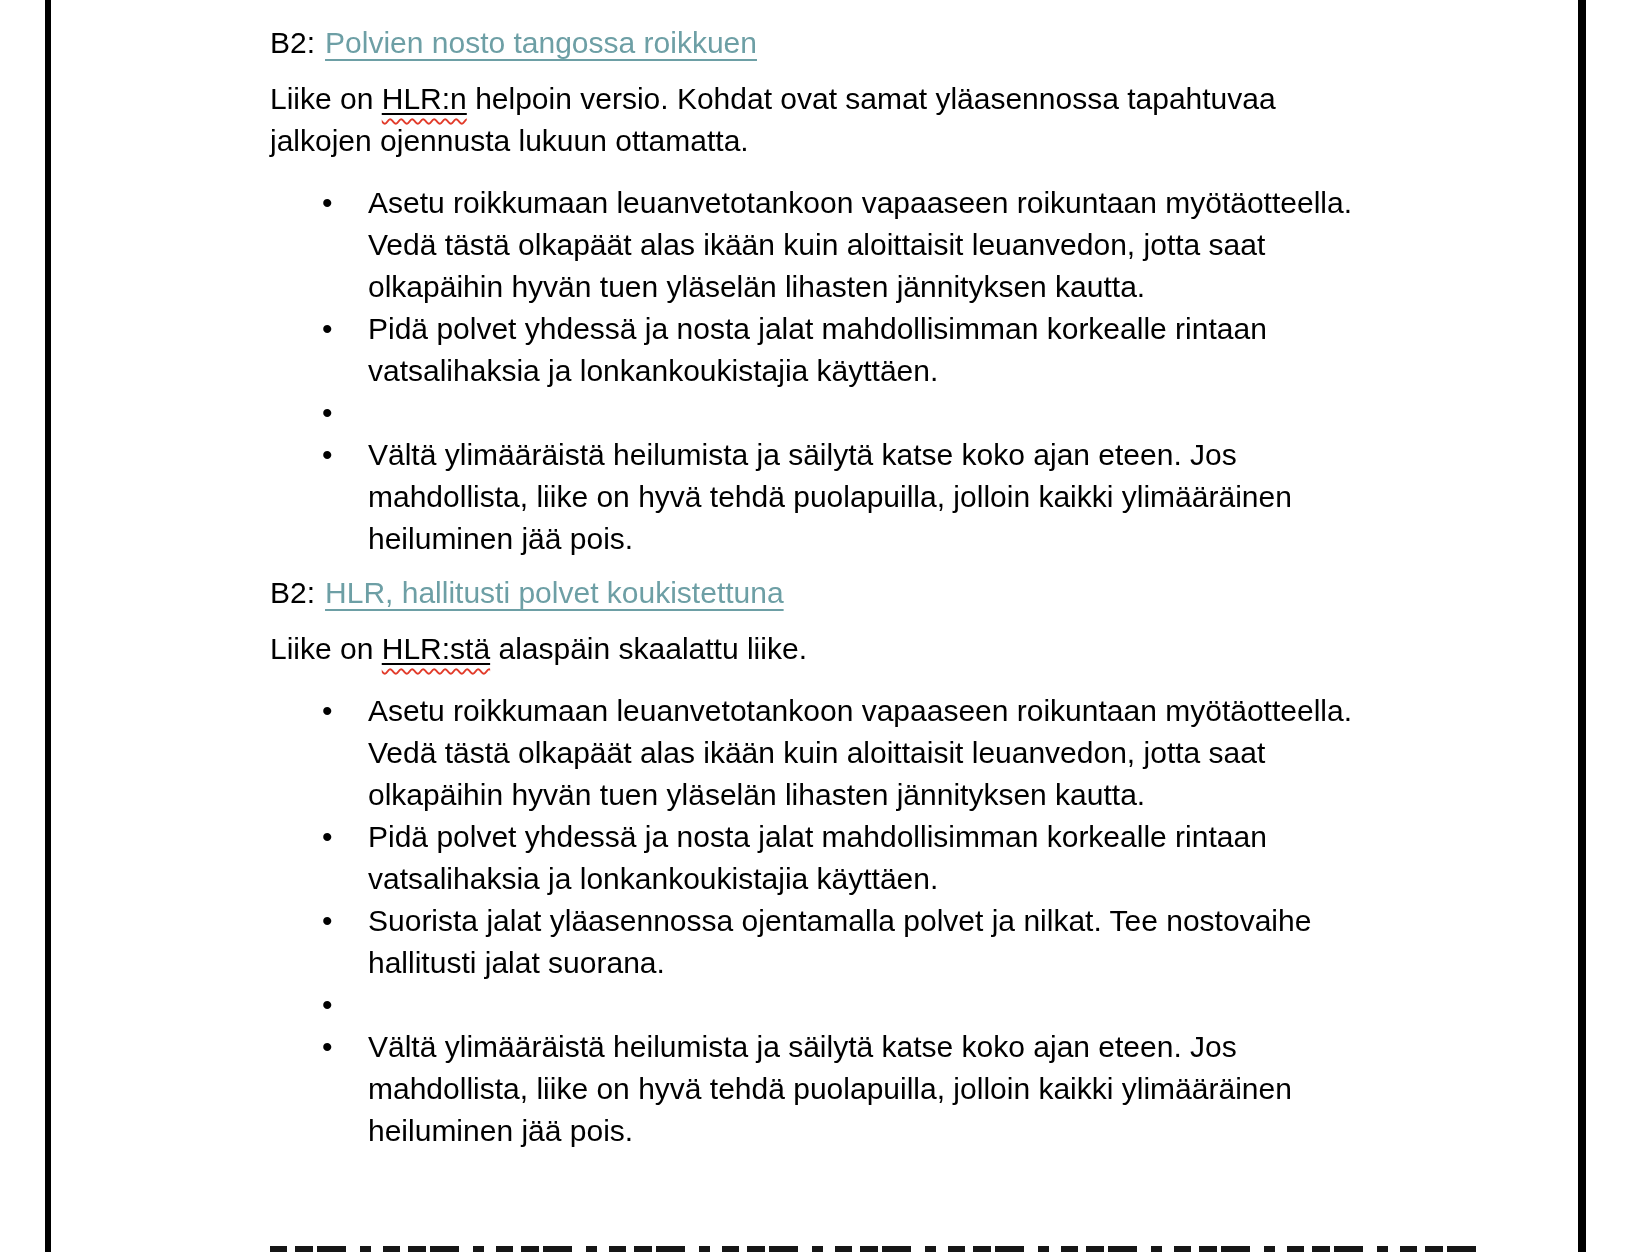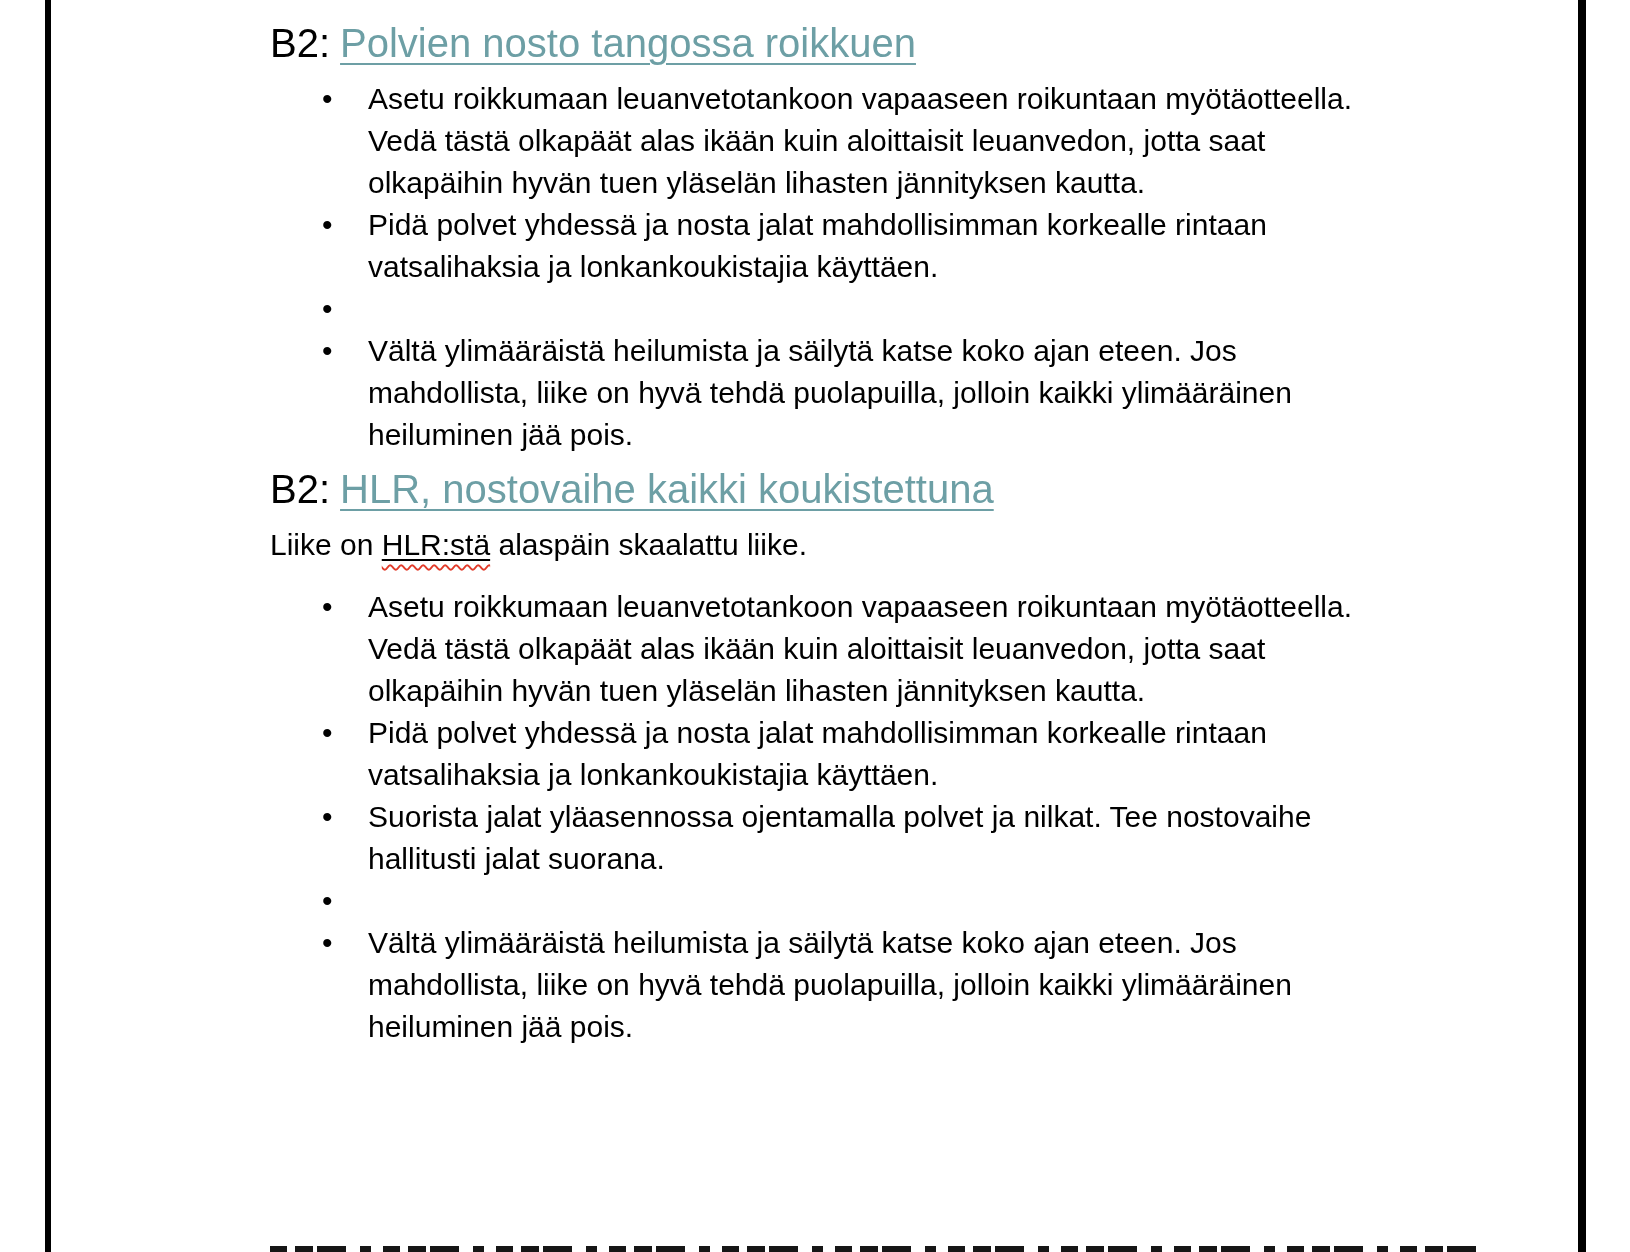--- a/index.html
+++ b/index.html
@@ -27,21 +27,21 @@
 
   .content {
     position: absolute;
     left: 270px;
     top: 22px;
     width: 1240px;
   }
 
   .heading {
     margin: 0 0 14px 0;
-    font-size: 40px;
+    font-size: 30px;
     font-weight: 400;
     line-height: 42px;
   }
   .heading-prefix { margin-right: 10px; }
 
   .doc-link {
     color: #6d9fa5;
     text-decoration: underline;
     text-decoration-color: #6d9fa5;
     text-decoration-thickness: 2px;
@@ -101,20 +101,22 @@
   <div class="page-edge left"></div>
   <div class="page-edge right"></div>
 
   <div class="content">
 
     <section>
       <p class="heading">
         <span class="heading-prefix">B2:</span><a class="doc-link">Polvien nosto tangossa roikkuen</a>
       </p>
 
+      <p class="intro"><span>Liike on </span><span class="term"><span class="term-inner">HLR:n</span></span><span> helpoin versio. Kohdat ovat samat yläasennossa tapahtuvaa
+jalkojen ojennusta lukuun ottamatta.</span></p>
 
       <ul class="bullets">
         <li>
           <span class="marker">•</span>
           <span class="bullet-text">Asetu roikkumaan leuanvetotankoon vapaaseen roikuntaan myötäotteella.
 Vedä tästä olkapäät alas ikään kuin aloittaisit leuanvedon, jotta saat
 olkapäihin hyvän tuen yläselän lihasten jännityksen kautta.</span>
         </li>
         <li>
           <span class="marker">•</span>
@@ -128,21 +130,21 @@
           <span class="marker">•</span>
           <span class="bullet-text">Vältä ylimääräistä heilumista ja säilytä katse koko ajan eteen. Jos
 mahdollista, liike on hyvä tehdä puolapuilla, jolloin kaikki ylimääräinen
 heiluminen jää pois.</span>
         </li>
       </ul>
     </section>
 
     <section>
       <p class="heading">
-        <span class="heading-prefix">B2:</span><a class="doc-link">HLR, nostovaihe kaikki koukistettuna</a>
+        <span class="heading-prefix">B2:</span><a class="doc-link">HLR, hallitusti polvet koukistettuna</a>
       </p>
 
       <p class="intro"><span>Liike on </span><span class="term"><span class="term-inner">HLR:stä</span></span><span> alaspäin skaalattu liike.</span></p>
 
       <ul class="bullets">
         <li>
           <span class="marker">•</span>
           <span class="bullet-text">Asetu roikkumaan leuanvetotankoon vapaaseen roikuntaan myötäotteella.
 Vedä tästä olkapäät alas ikään kuin aloittaisit leuanvedon, jotta saat
 olkapäihin hyvän tuen yläselän lihasten jännityksen kautta.</span>

